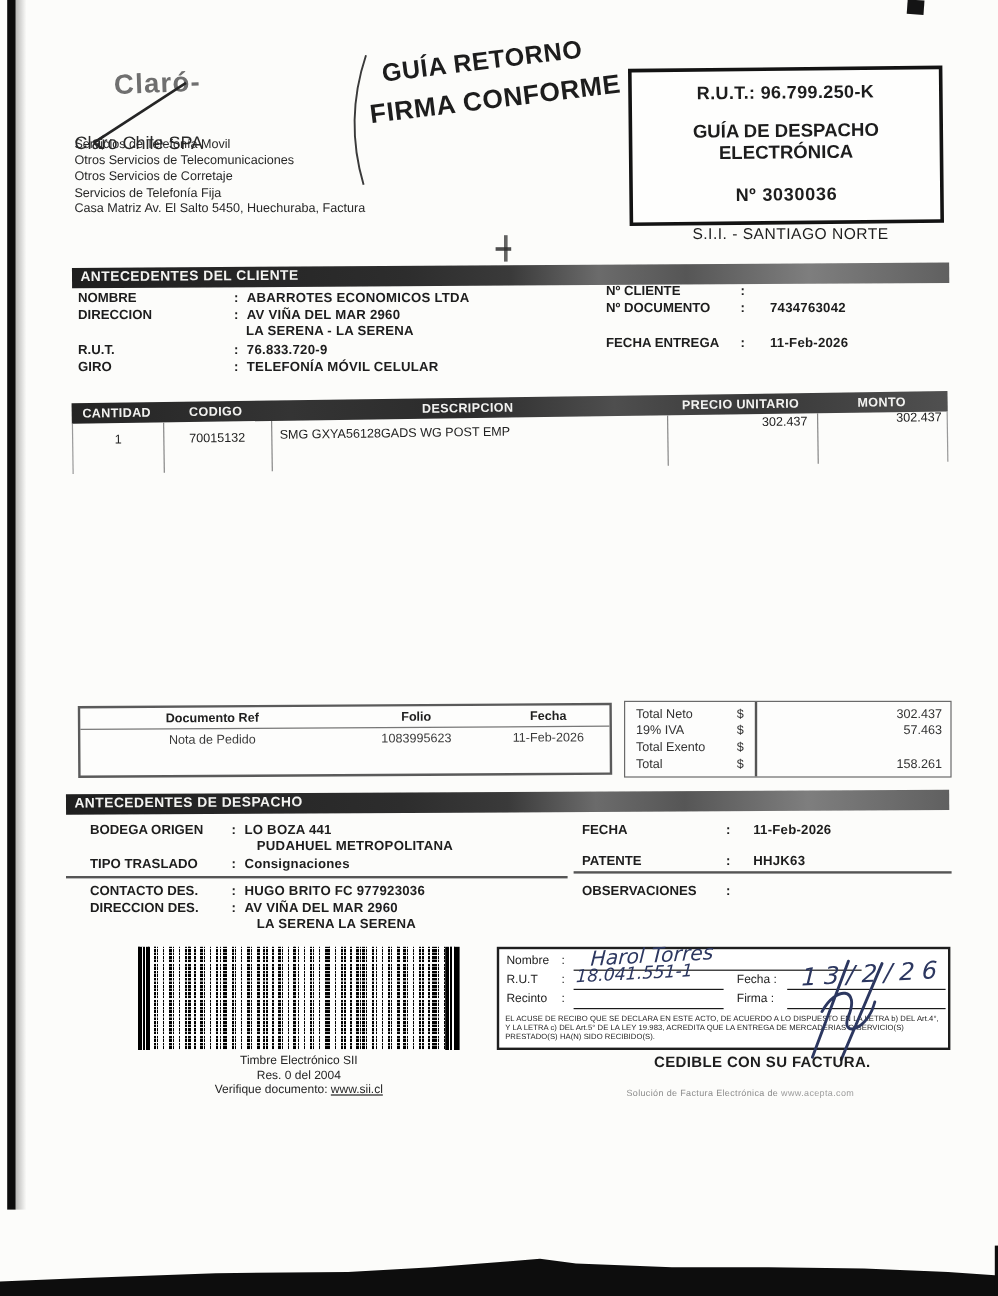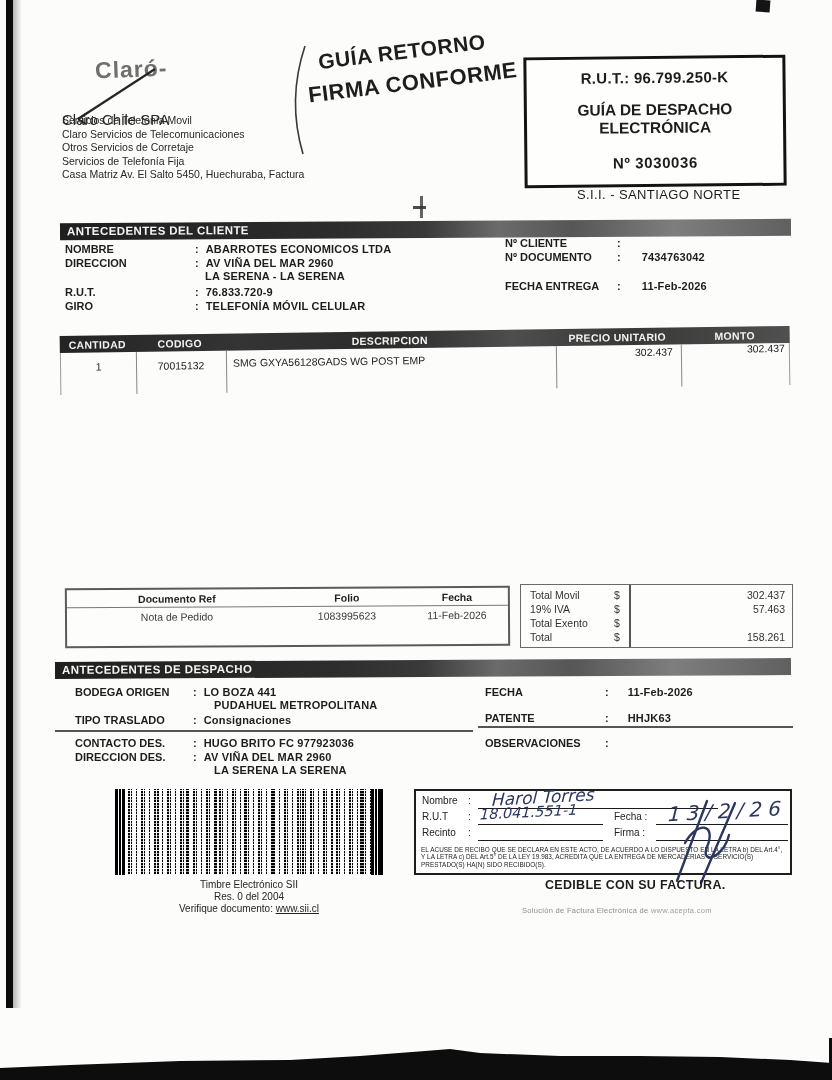--- a/index.html
+++ b/index.html
@@ -97,21 +97,21 @@
   <div class="abs crease-h"></div>
 
   <div class="abs logo">Claró-</div>
   <svg class="overlay" style="left:60px;top:55px" width="110" height="78">
     <path d="M95,14 L18,64" stroke="#252525" stroke-width="2.2" fill="none"></path>
     <path d="M18,64 L27,58 M18,64 L26,69" stroke="#252525" stroke-width="1.8" fill="none"></path>
   </svg>
   <div class="abs company-name">Claro Chile SPA</div>
   <div class="abs company">
     <div>Servicios de Telefonía Movil</div>
-    <div>Claro Servicios de Telecomunicaciones</div>
+    <div>Otros Servicios de Telecomunicaciones</div>
     <div>Otros Servicios de Corretaje</div>
     <div>Servicios de Telefonía Fija</div>
     <div>Casa Matriz Av. El Salto 5450, Huechuraba, Factura</div>
   </div>
 
   <svg class="overlay" style="left:283px;top:42px" width="26" height="118">
     <path d="M22,4 Q4,58 20,112" stroke="#3a3a3a" stroke-width="1.6" fill="none"></path>
   </svg>
   <div class="abs stamp">
     <div class="s1">GUÍA RETORNO</div>
@@ -198,21 +198,21 @@
     <div class="refrow">
       <span style="width:220px">Nota de Pedido</span>
       <span style="width:120px">1083995623</span>
       <span style="width:100px">11-Feb-2026</span>
     </div>
   </div>
 
   <div class="abs totbox">
     <div class="tdiv"></div>
     <div class="trow" style="top:4px">
-      <span class="tlabel">Total Movil</span>
+      <span class="tlabel">Total Neto</span>
       <span class="tcur">$</span>
       <span class="tval">302.437</span>
     </div>
     <div class="trow" style="top:18px">
       <span class="tlabel">19% IVA</span>
       <span class="tcur">$</span>
       <span class="tval">57.463</span>
     </div>
     <div class="trow" style="top:32px">
       <span class="tlabel">Total Exento</span>

